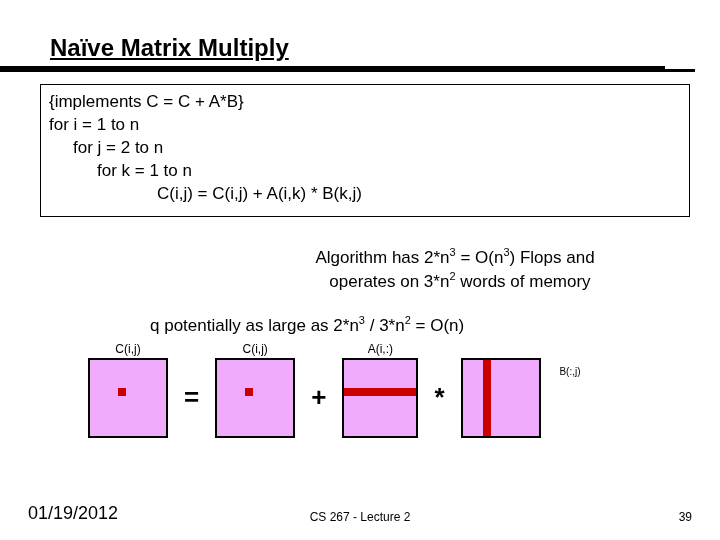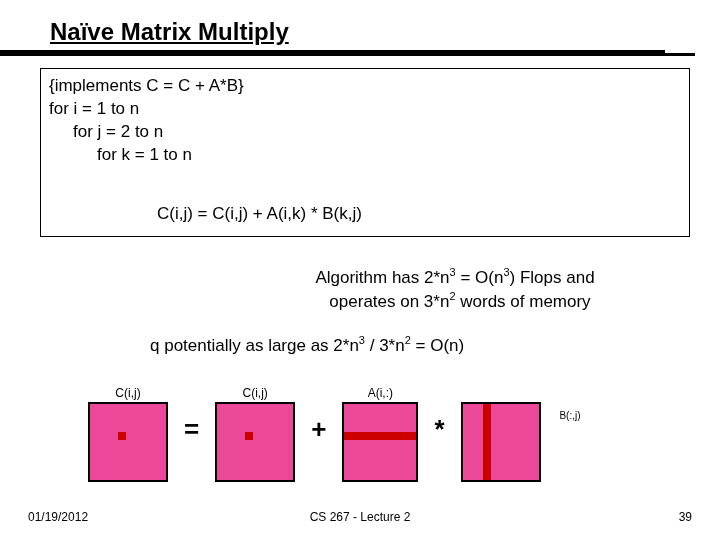--- a/index.html
+++ b/index.html
@@ -16,32 +16,33 @@
     font-weight: bold;
     color: #000;
     padding: 18px 0 4px 50px;
     border-bottom: 3px solid #000;
     margin: 0 30px 0 0;
     text-decoration: underline;
   }
   .title-wrap {
     border-bottom: 3px solid #000;
     margin-right: 25px;
+    margin-top: 16px;
   }
   .code-box {
     border: 1px solid #000;
     margin: 12px 30px 0 40px;
     padding: 6px 2px 10px 8px;
     font-size: 17px;
     line-height: 1.35;
     color: #000;
   }
   .indent1 { padding-left: 24px; }
   .indent2 { padding-left: 48px; }
-  .indent3 { padding-left: 108px; margin-top: 36px; }
+  .indent3 { padding-left: 108px; }
   .center-text {
     text-align: center;
     margin: 28px 0 0 190px;
     font-size: 17px;
     line-height: 1.35;
   }
   .sup { font-size: 11px; vertical-align: super; }
   .q-text {
     margin: 20px 0 16px 150px;
     font-size: 17px;
@@ -51,22 +52,21 @@
     align-items: center;
     justify-content: flex-start;
     margin: 22px 0 0 88px;
     gap: 12px;
   }
   .mat {
     position: relative;
     width: 80px;
     height: 80px;
     border: 2px solid #000;
-    background: #ec4899;
-    margin-top: 24px;
+    background: #f0abfc;
   }
   .mat-wide {
     width: 76px;
   }
   .mat-label {
     position: absolute;
     top: -18px;
     left: 50%;
     transform: translateX(-50%);
     font-size: 12px;
@@ -101,21 +101,21 @@
   .op {
     font-size: 26px;
     font-weight: bold;
     color: #000;
     padding: 0 4px;
   }
   .footer-date {
     position: absolute;
     left: 28px;
     bottom: 16px;
-    font-size: 12px;
+    font-size: 18px;
   }
   .footer-center {
     position: absolute;
     left: 50%;
     transform: translateX(-50%);
     bottom: 16px;
     font-size: 12px;
     text-align: right;
   }
   .footer-num {

